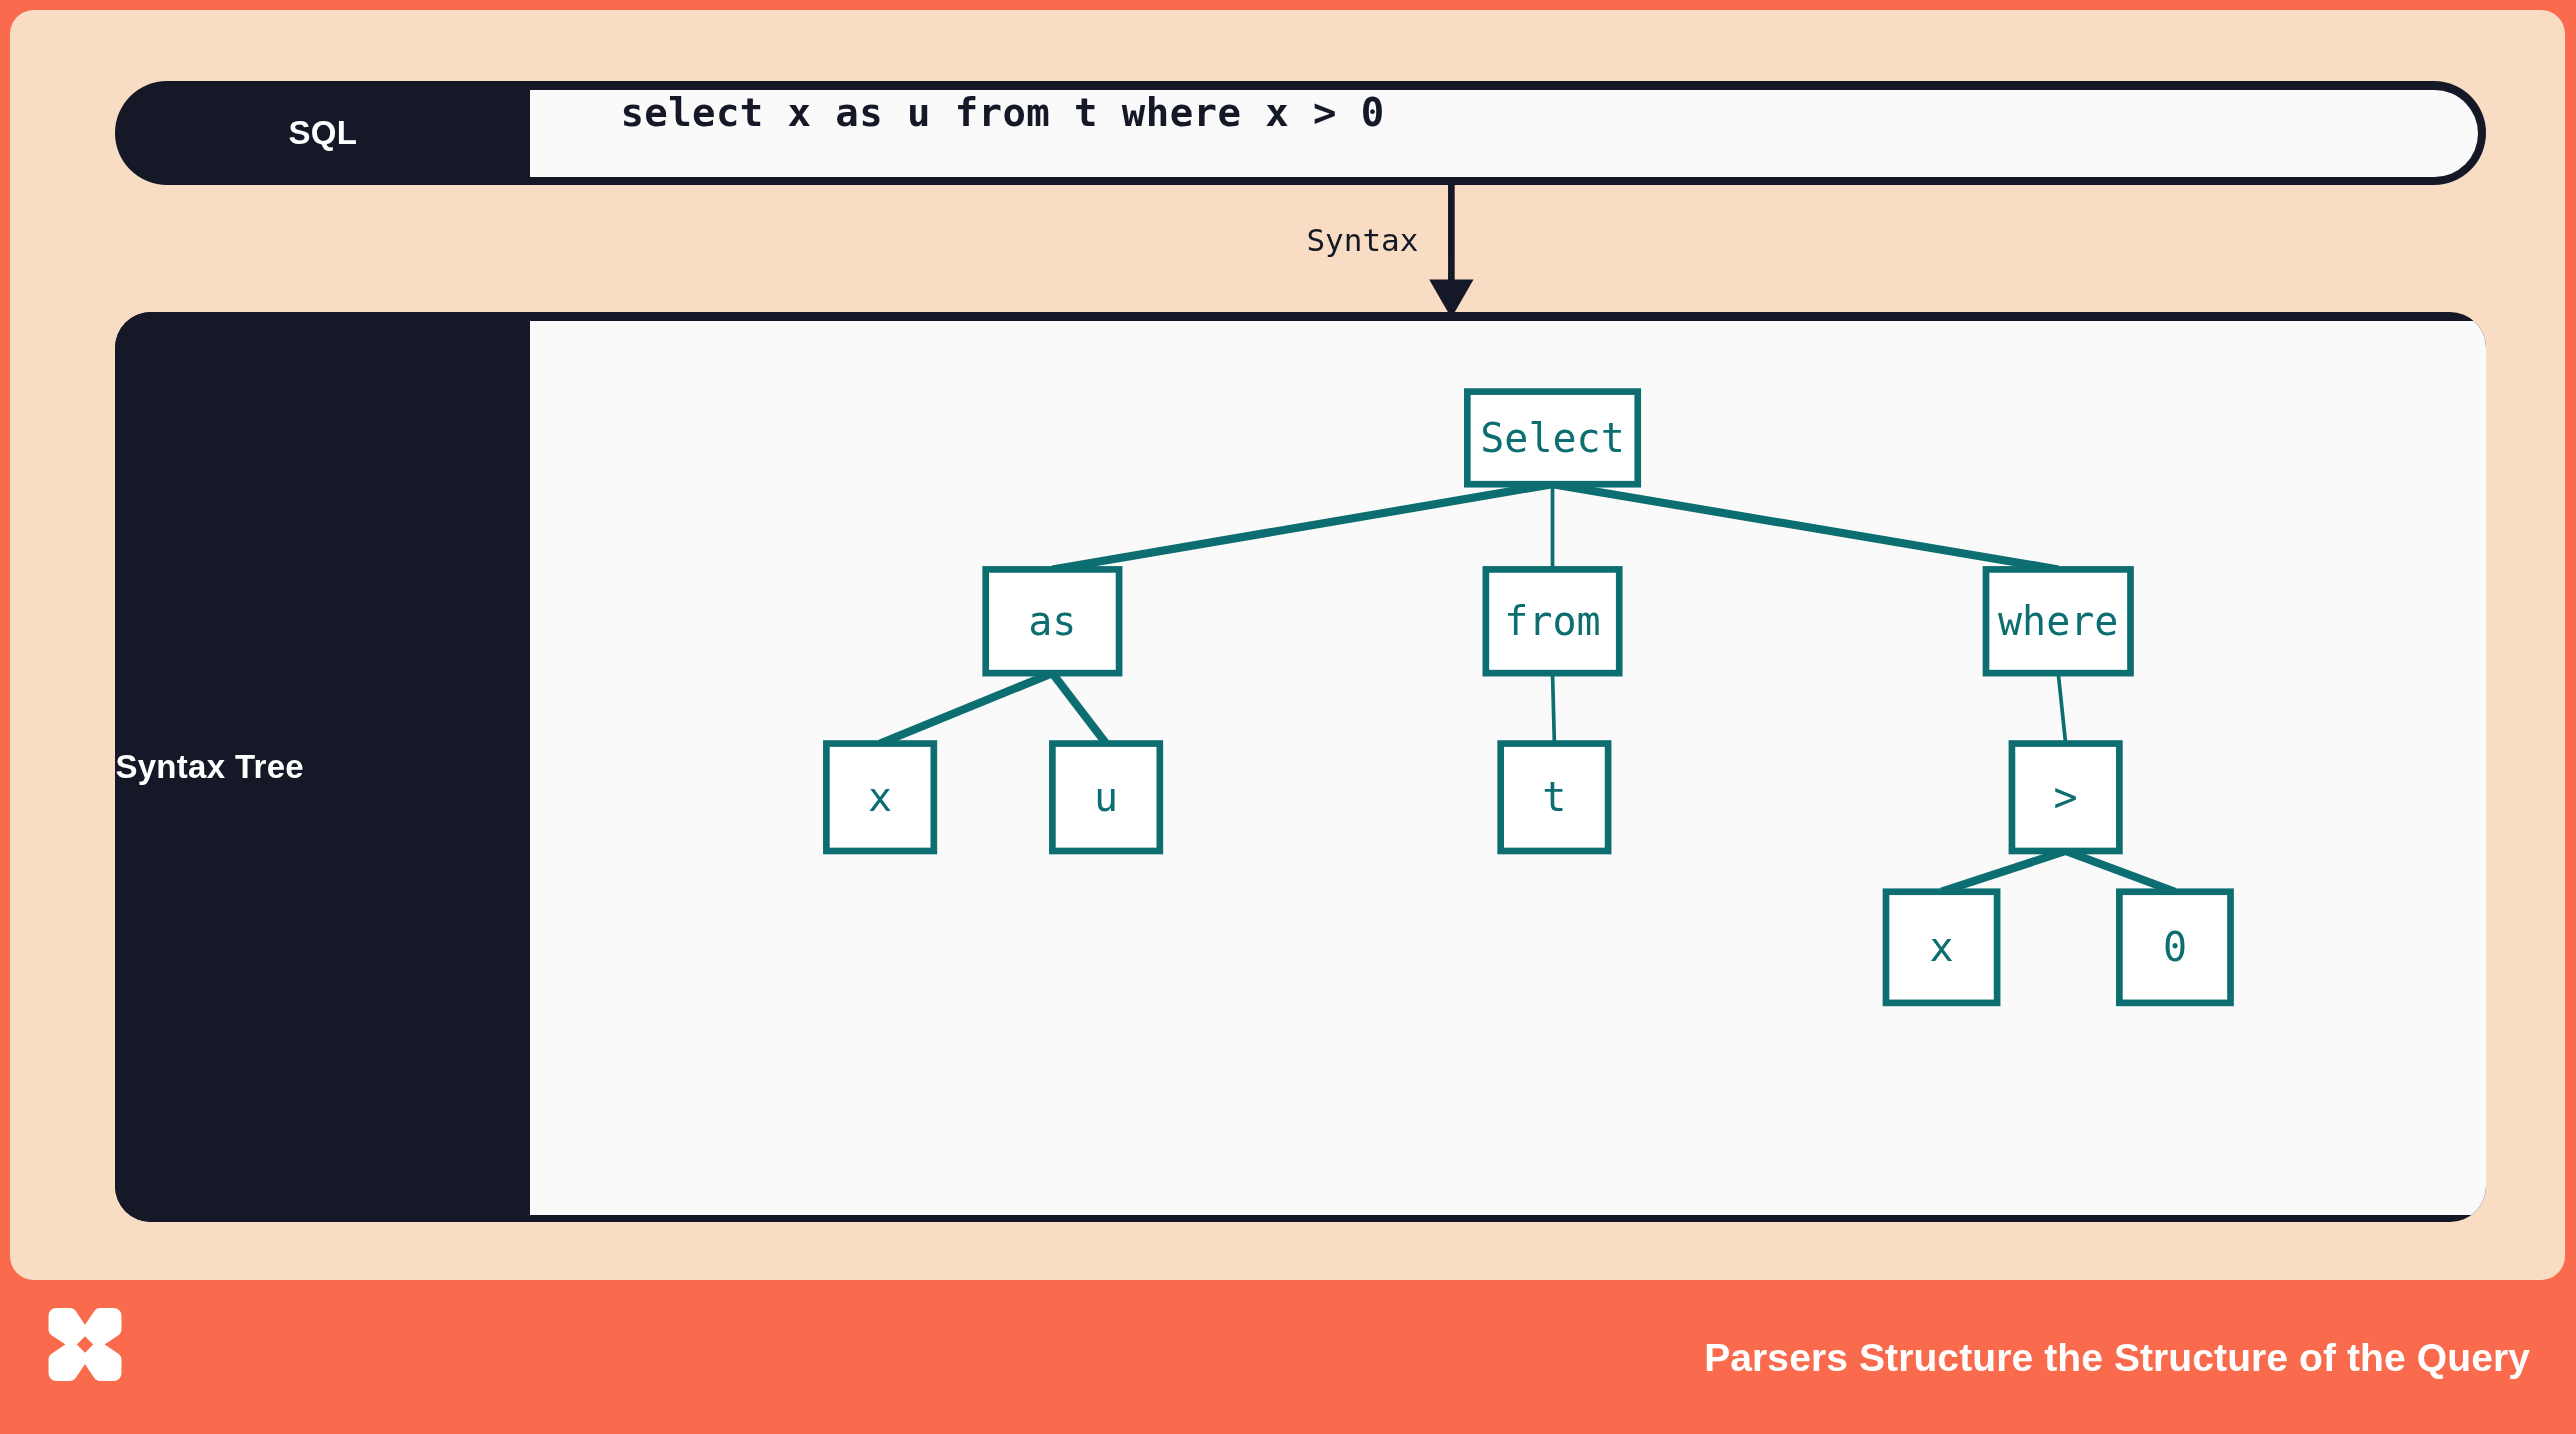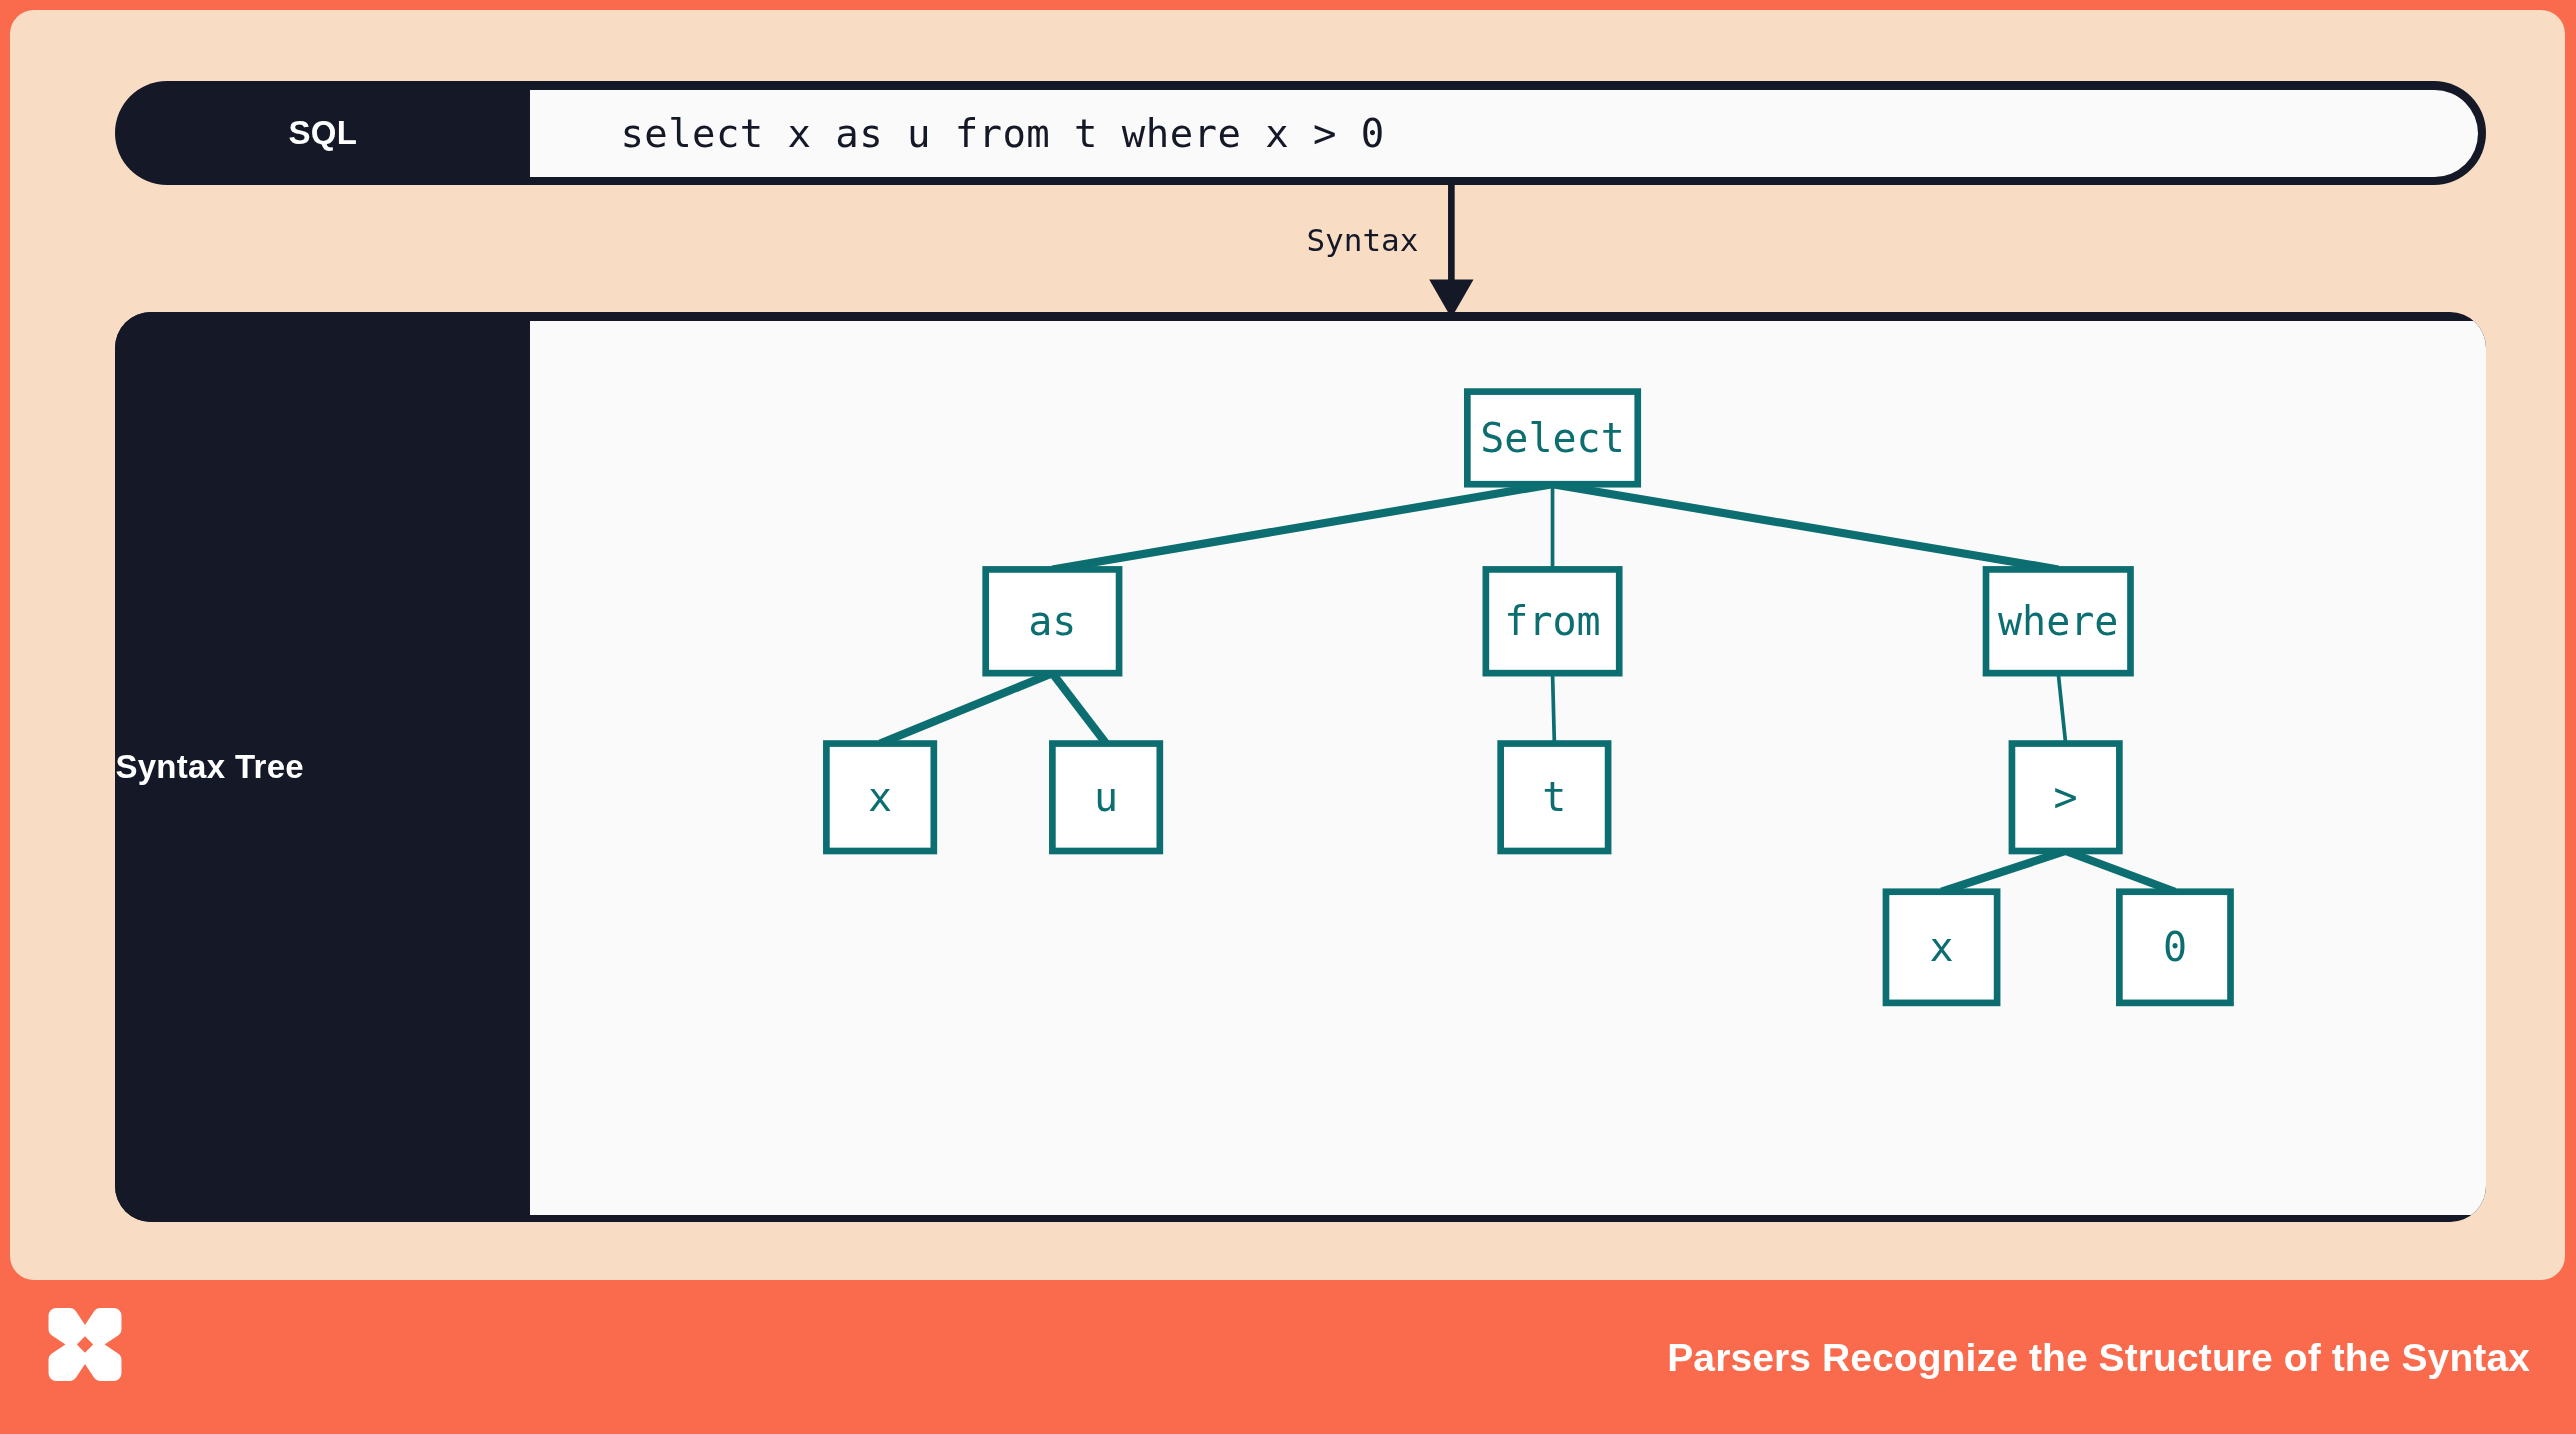--- a/index.html
+++ b/index.html
@@ -71,22 +71,22 @@
   }
   .sql-input {
     position: absolute;
     left: 415px;
     top: 8.2px;
     width: 1948px;
     height: 87px;
     background: #FAFAFA;
     border-radius: 0 44px 44px 0;
     display: flex;
-    align-items: center;
-    box-sizing: border-box;
+    box-sizing: border-box;
+    font-weight: bold;
   }
   .sql-text {
     margin-left: 90px;
     font-family: "DejaVu Sans Mono", "Liberation Mono", monospace;
     font-size: 39px;
     color: #141827;
     letter-spacing: 0.4px;
     white-space: pre;
   }
 
@@ -275,17 +275,17 @@
     </div>
 
   </div>
 
   <div class="footer">
     <svg class="footer-logo" viewBox="0 0 100 100">
       <path d="M20,8 L34,8 L50,32 L66,8 L80,8 L80,22 L56,38 L80,54 L80,68 L66,68
                L50,44 L34,68 L20,68 L20,54 L44,38 L20,22 Z" fill="#FFFFFF" stroke="#FFFFFF" stroke-width="16" stroke-linejoin="round"></path>
       <rect x="44" y="32" width="12" height="12" transform="rotate(45 50 38)" fill="#FA6A4C"></rect>
     </svg>
-    <div class="footer-text">Parsers Recognize the Structure of the Syntax</div>
+    <div class="footer-text">Parsers Structure the Structure of the Query</div>
   </div>
 
 </div>
 
 
 </body></html>

